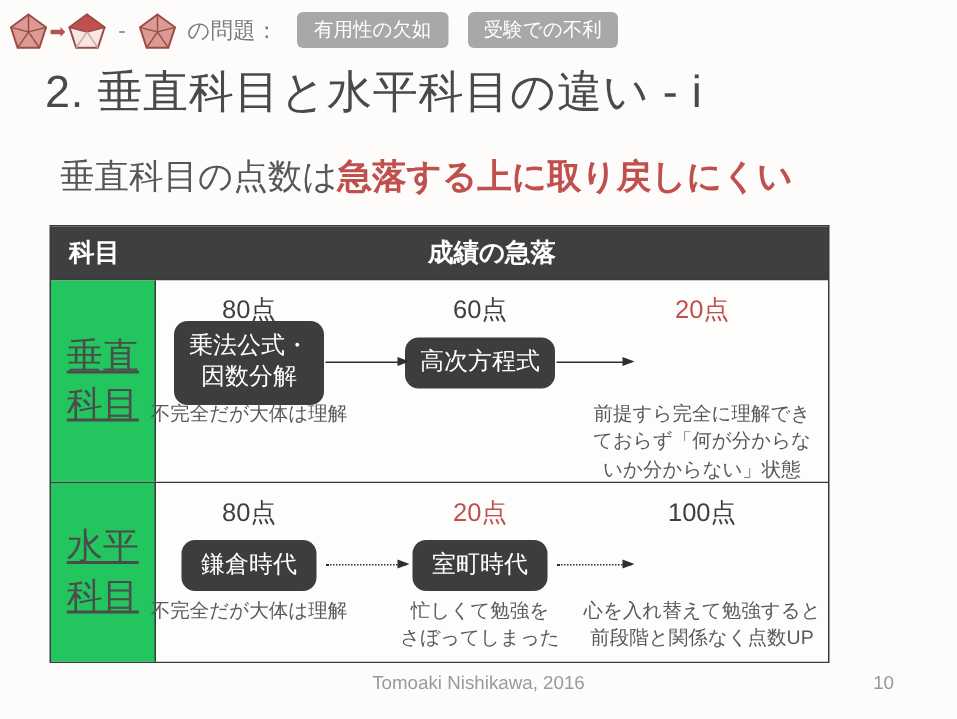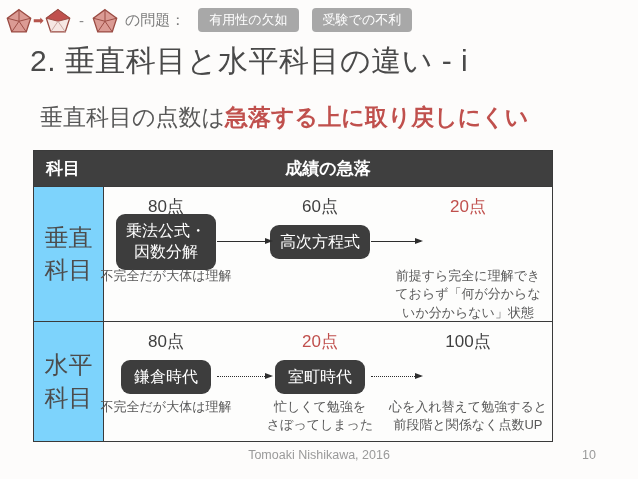--- a/index.html
+++ b/index.html
@@ -26,23 +26,23 @@
   .subtitle{position:absolute;left:40px;top:102px;font-size:23px;color:#575757;}
   .subtitle .hl{color:#c0504d;font-weight:bold;}
 
   
   .table{position:absolute;left:33px;top:150px;width:520px;border:1.5px solid #3a3a3a;background:#fdfdfc;box-sizing:border-box;}
   .thead{display:grid;grid-template-columns:70px 1fr;background:#3f3f3f;color:#ffffff;height:35px;}
   .th-subject{display:flex;align-items:center;padding-left:12px;font-weight:bold;font-size:17px;}
   .th-example{display:flex;align-items:center;justify-content:center;font-weight:bold;font-size:17px;}
   .trow{display:grid;grid-template-columns:70px 1fr;border-top:1px solid #3a3a3a;}
   .subject-cell{
-    background:#7dd3fc;border-right:1px solid #3a3a3a;
+    background:#22c55e;border-right:1px solid #3a3a3a;
     display:flex;align-items:center;justify-content:center;text-align:right;
-    font-size:24px;line-height:1.35;color:#4c4c4c;white-space:pre-line;
+    font-size:24px;line-height:1.35;color:#4c4c4c;white-space:pre-line;text-decoration:underline;
   }
   .example-cell{position:relative;background:#fdfdfc;}
   .trow1 .example-cell{height:134px;}
   .trow2 .example-cell{height:119px;}
 
   
   .stage{position:absolute;top:0;height:100%;text-align:center;}
   .s1{left:-13px;width:150px;}
   .s2{left:136px;width:160px;}
   .s3{left:274px;width:180px;}

